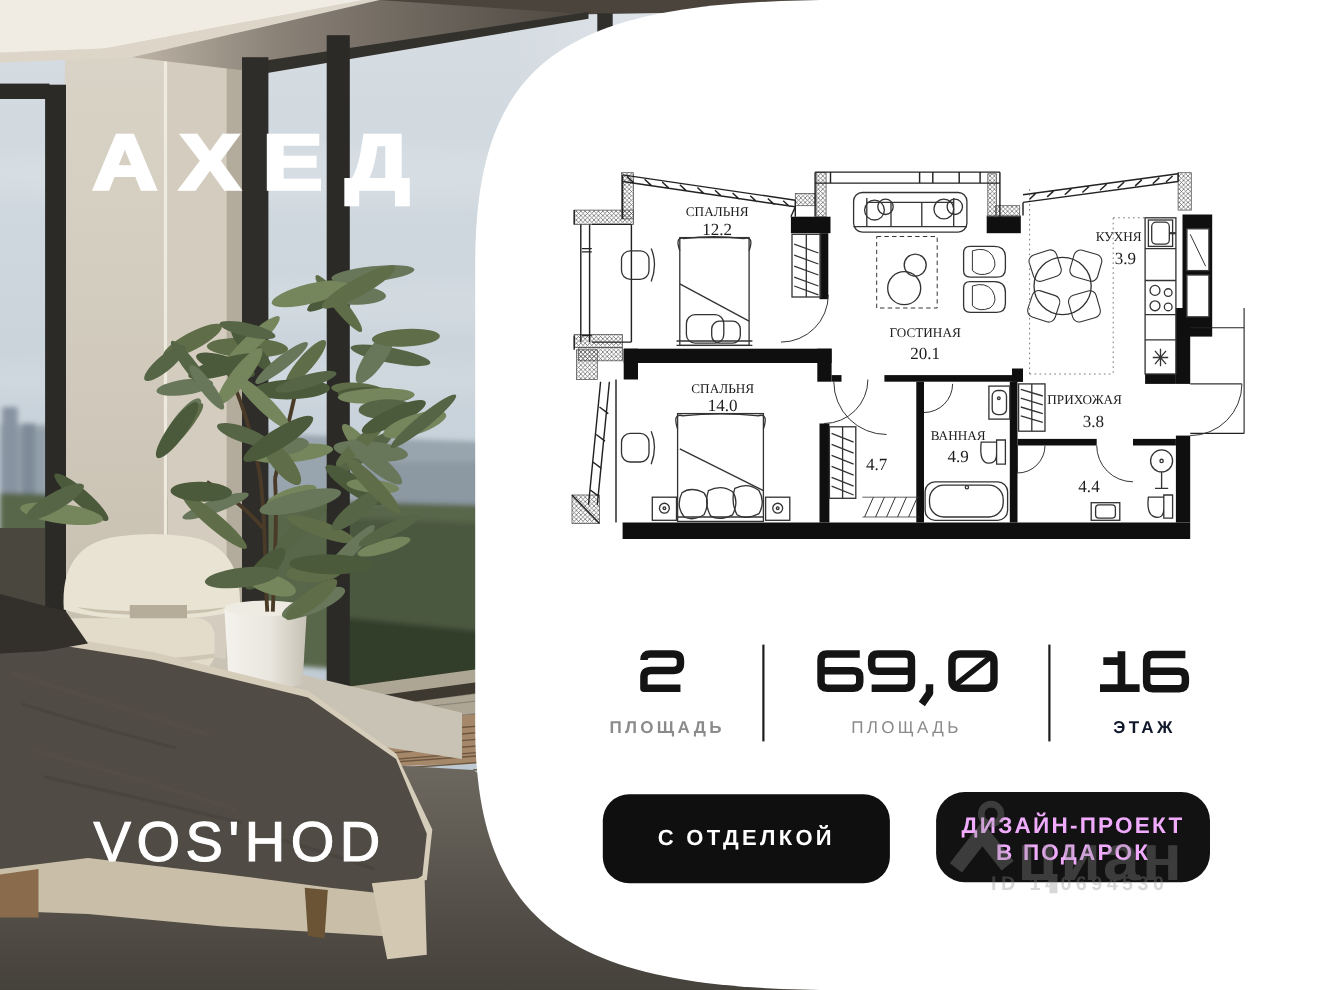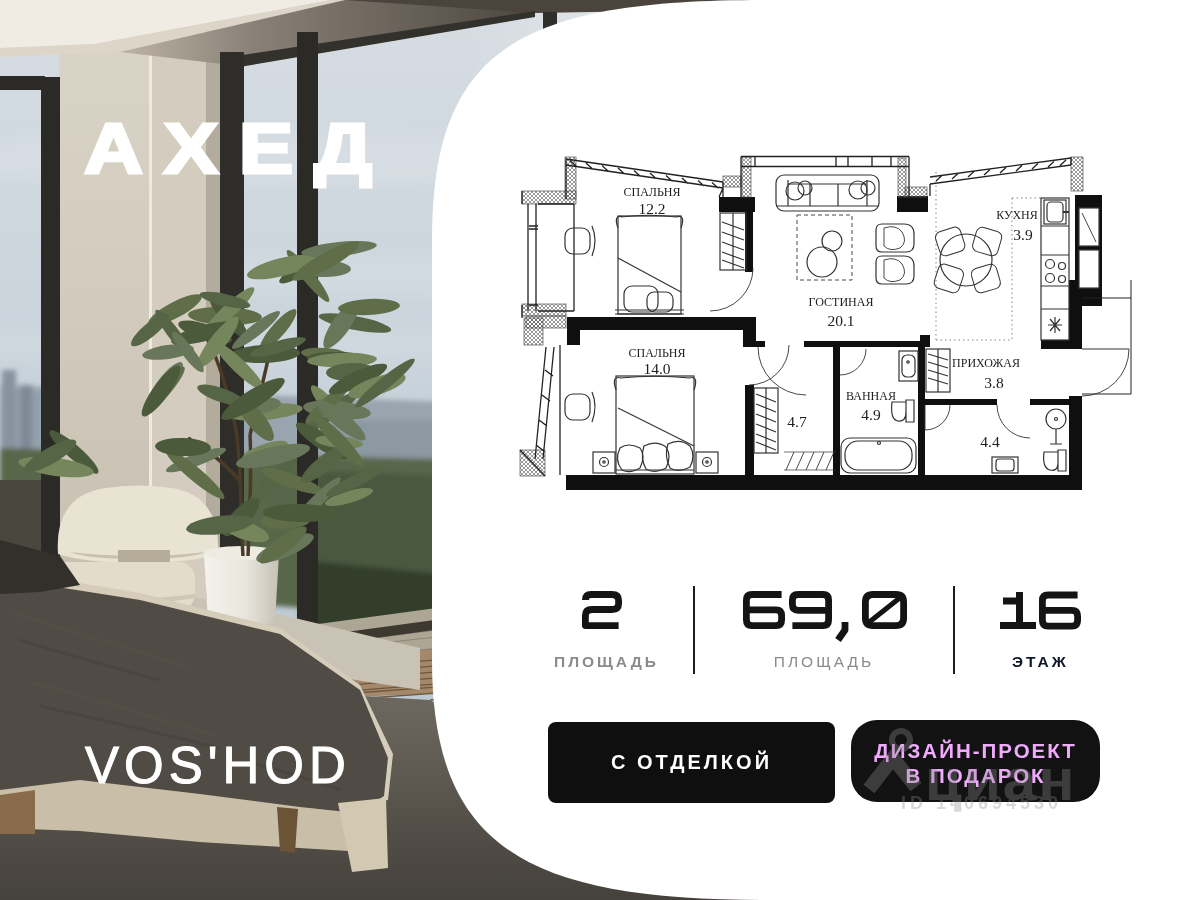--- a/index.html
+++ b/index.html
@@ -411,21 +411,21 @@
   <path d="M873,594.5 L896,594.5 Q903.6,594.5 903.6,602 L903.6,618 Q903.6,625.6 896,625.6 L873,625.6 Q865.4,625.6 865.4,618 L865.4,602 Q865.4,594.5 873,594.5 Z"></path>
   <path d="M867.5,623.5 L901.5,596.5" stroke-width="5"></path>
   <path d="M1003,601 L1016,601 M1019.5,592 L1019.5,625.6 M1000,625.6 L1036,625.6" stroke-width="7"></path>
   <path d="M1077.6,595 L1048,595 Q1042.4,595 1042.4,600.5 L1042.4,620.5 Q1042.4,626.1 1048,626.1 L1072,626.1 Q1077.6,626.1 1077.6,620.5 L1077.6,616 Q1077.6,610.3 1072,610.3 L1042.4,610.3"></path>
 </g>
 </svg>
 <div class="abs" style="left:554px;top:653px;width:100px;text-align:center;color:#8b8b8b;font-size:15.5px;letter-spacing:3px;font-weight:bold;">ПЛОЩАДЬ</div>
 <div class="abs" style="left:772px;top:653px;width:104px;text-align:center;color:#8b8b8b;font-size:15.5px;letter-spacing:3px;font-weight:normal;">ПЛОЩАДЬ</div>
 <div class="abs" style="left:1012px;top:653px;width:52px;text-align:center;color:#0f172a;font-size:15.5px;letter-spacing:3px;font-weight:bold;">ЭТАЖ</div>
 
-<div class="abs" style="left:548px;top:722px;width:287px;height:81px;background:#0f0f0f;border-radius:8px;color:#fff;font-weight:bold;font-size:20px;letter-spacing:3px;display:flex;align-items:center;justify-content:center;">С ОТДЕЛКОЙ</div>
+<div class="abs" style="left:548px;top:722px;width:261px;height:81px;background:#0f0f0f;border-radius:24px;color:#fff;font-weight:bold;font-size:20px;letter-spacing:3px;display:flex;align-items:center;justify-content:center;">С ОТДЕЛКОЙ</div>
 <div class="abs" style="left:851px;top:720px;width:249px;height:82px;background:#121212;border-radius:26px;color:#f0abfc;font-weight:bold;font-size:20.5px;letter-spacing:2px;display:flex;flex-direction:column;align-items:center;justify-content:center;line-height:25px;padding-top:3px;box-sizing:border-box;">
       <span>ДИЗАЙН-ПРОЕКТ</span>
       <span>В ПОДАРОК</span>
     </div>
 
 <svg class="abs" style="left:0;top:0;" width="1200" height="900" viewBox="0 0 1200 900">
 <g opacity="0.34">
   <circle cx="901" cy="740" r="9" fill="none" stroke="#8f8f8f" stroke-width="6"></circle>
   <path d="M869,789 L893,758 L916,787" stroke="#8f8f8f" stroke-width="14" fill="none"></path>
   <text x="925" y="800" font-family="Liberation Sans, sans-serif" font-weight="bold" font-size="60" fill="#8f8f8f" letter-spacing="2">циан</text>

